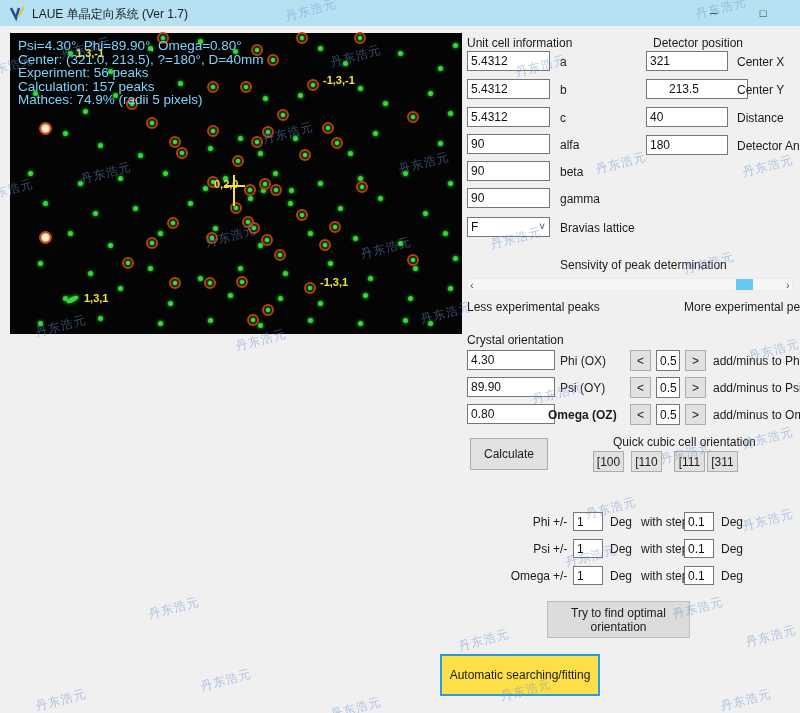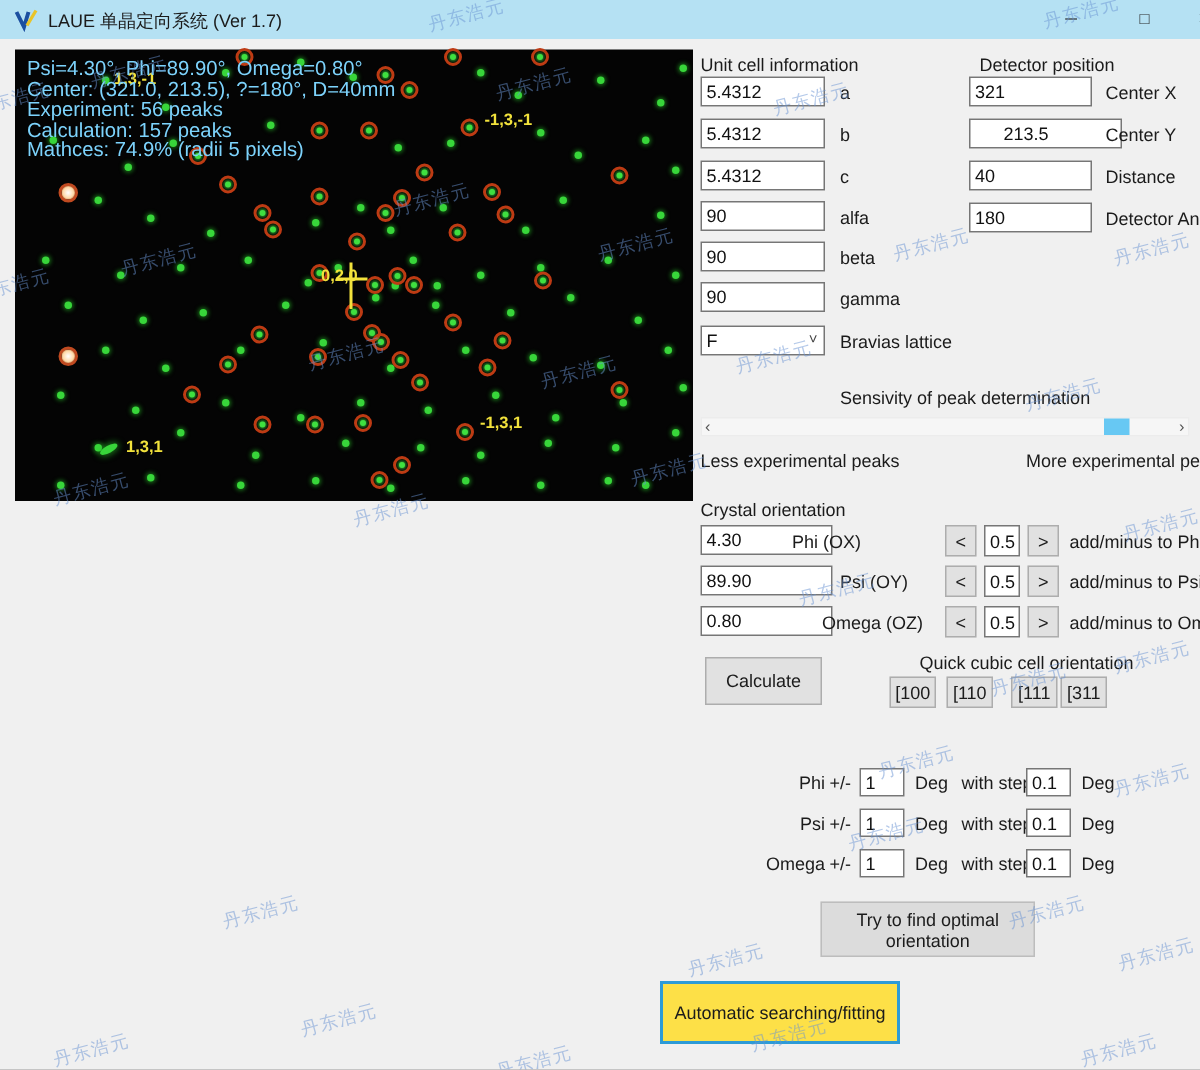--- a/index.html
+++ b/index.html
@@ -259,33 +259,33 @@
   <div id="sens-track"></div>
   <div class="sarrow" style="left:470px;">‹</div>
   <div class="sarrow" style="left:786px;">›</div>
   <div id="sens-thumb" style="left: 735.5px;"></div>
   <div class="lbl" style="left:467px;top:300px;">Less experimental peaks</div>
   <div class="lbl" style="left:684px;top:300px;">More experimental peaks</div>
 
   <div class="lbl" style="left:467px;top:333px;">Crystal orientation</div>
   <div id="orientation-rows">
       <input class="tb" value="4.30" style="left: 467px; top: 350px; width: 88px;">
-      <div class="lbl" style="left: 528px; top: 354px;">Phi (OX)</div>
+      <div class="lbl" style="left: 560px; top: 354px;">Phi (OX)</div>
       <div class="btn" style="left: 630px; top: 350px; width: 21px; height: 21px;">&lt;</div>
       <input class="tb" value="0.5" style="left: 656px; top: 350px; width: 24px; height: 21px;">
       <div class="btn" style="left: 685px; top: 350px; width: 21px; height: 21px;">&gt;</div>
       <div class="lbl" style="left: 713px; top: 354px;">add/minus to Phi</div>
       <input class="tb" value="89.90" style="left: 467px; top: 377px; width: 88px;">
       <div class="lbl" style="left: 560px; top: 381px;">Psi (OY)</div>
       <div class="btn" style="left: 630px; top: 377px; width: 21px; height: 21px;">&lt;</div>
       <input class="tb" value="0.5" style="left: 656px; top: 377px; width: 24px; height: 21px;">
       <div class="btn" style="left: 685px; top: 377px; width: 21px; height: 21px;">&gt;</div>
       <div class="lbl" style="left: 713px; top: 381px;">add/minus to Psi</div>
       <input class="tb" value="0.80" style="left: 467px; top: 404px; width: 88px;">
-      <div class="lbl" style="left: 548px; top: 408px;">Omega (OZ)</div>
+      <div class="lbl" style="left: 548px; top: 408px; font-weight: bold;">Omega (OZ)</div>
       <div class="btn" style="left: 630px; top: 404px; width: 21px; height: 21px;">&lt;</div>
       <input class="tb" value="0.5" style="left: 656px; top: 404px; width: 24px; height: 21px;">
       <div class="btn" style="left: 685px; top: 404px; width: 21px; height: 21px;">&gt;</div>
       <div class="lbl" style="left: 713px; top: 408px;">add/minus to Omega</div>
     </div>
 
   <div class="btn" style="left:470px;top:438px;width:78px;height:32px;">Calculate</div>
   <div class="lbl" style="left:613px;top:435px;">Quick cubic cell orientation</div>
   <div id="quick-buttons">
       <div class="btn" style="left: 593px; top: 451px; width: 31px; height: 21px;">[100</div>

